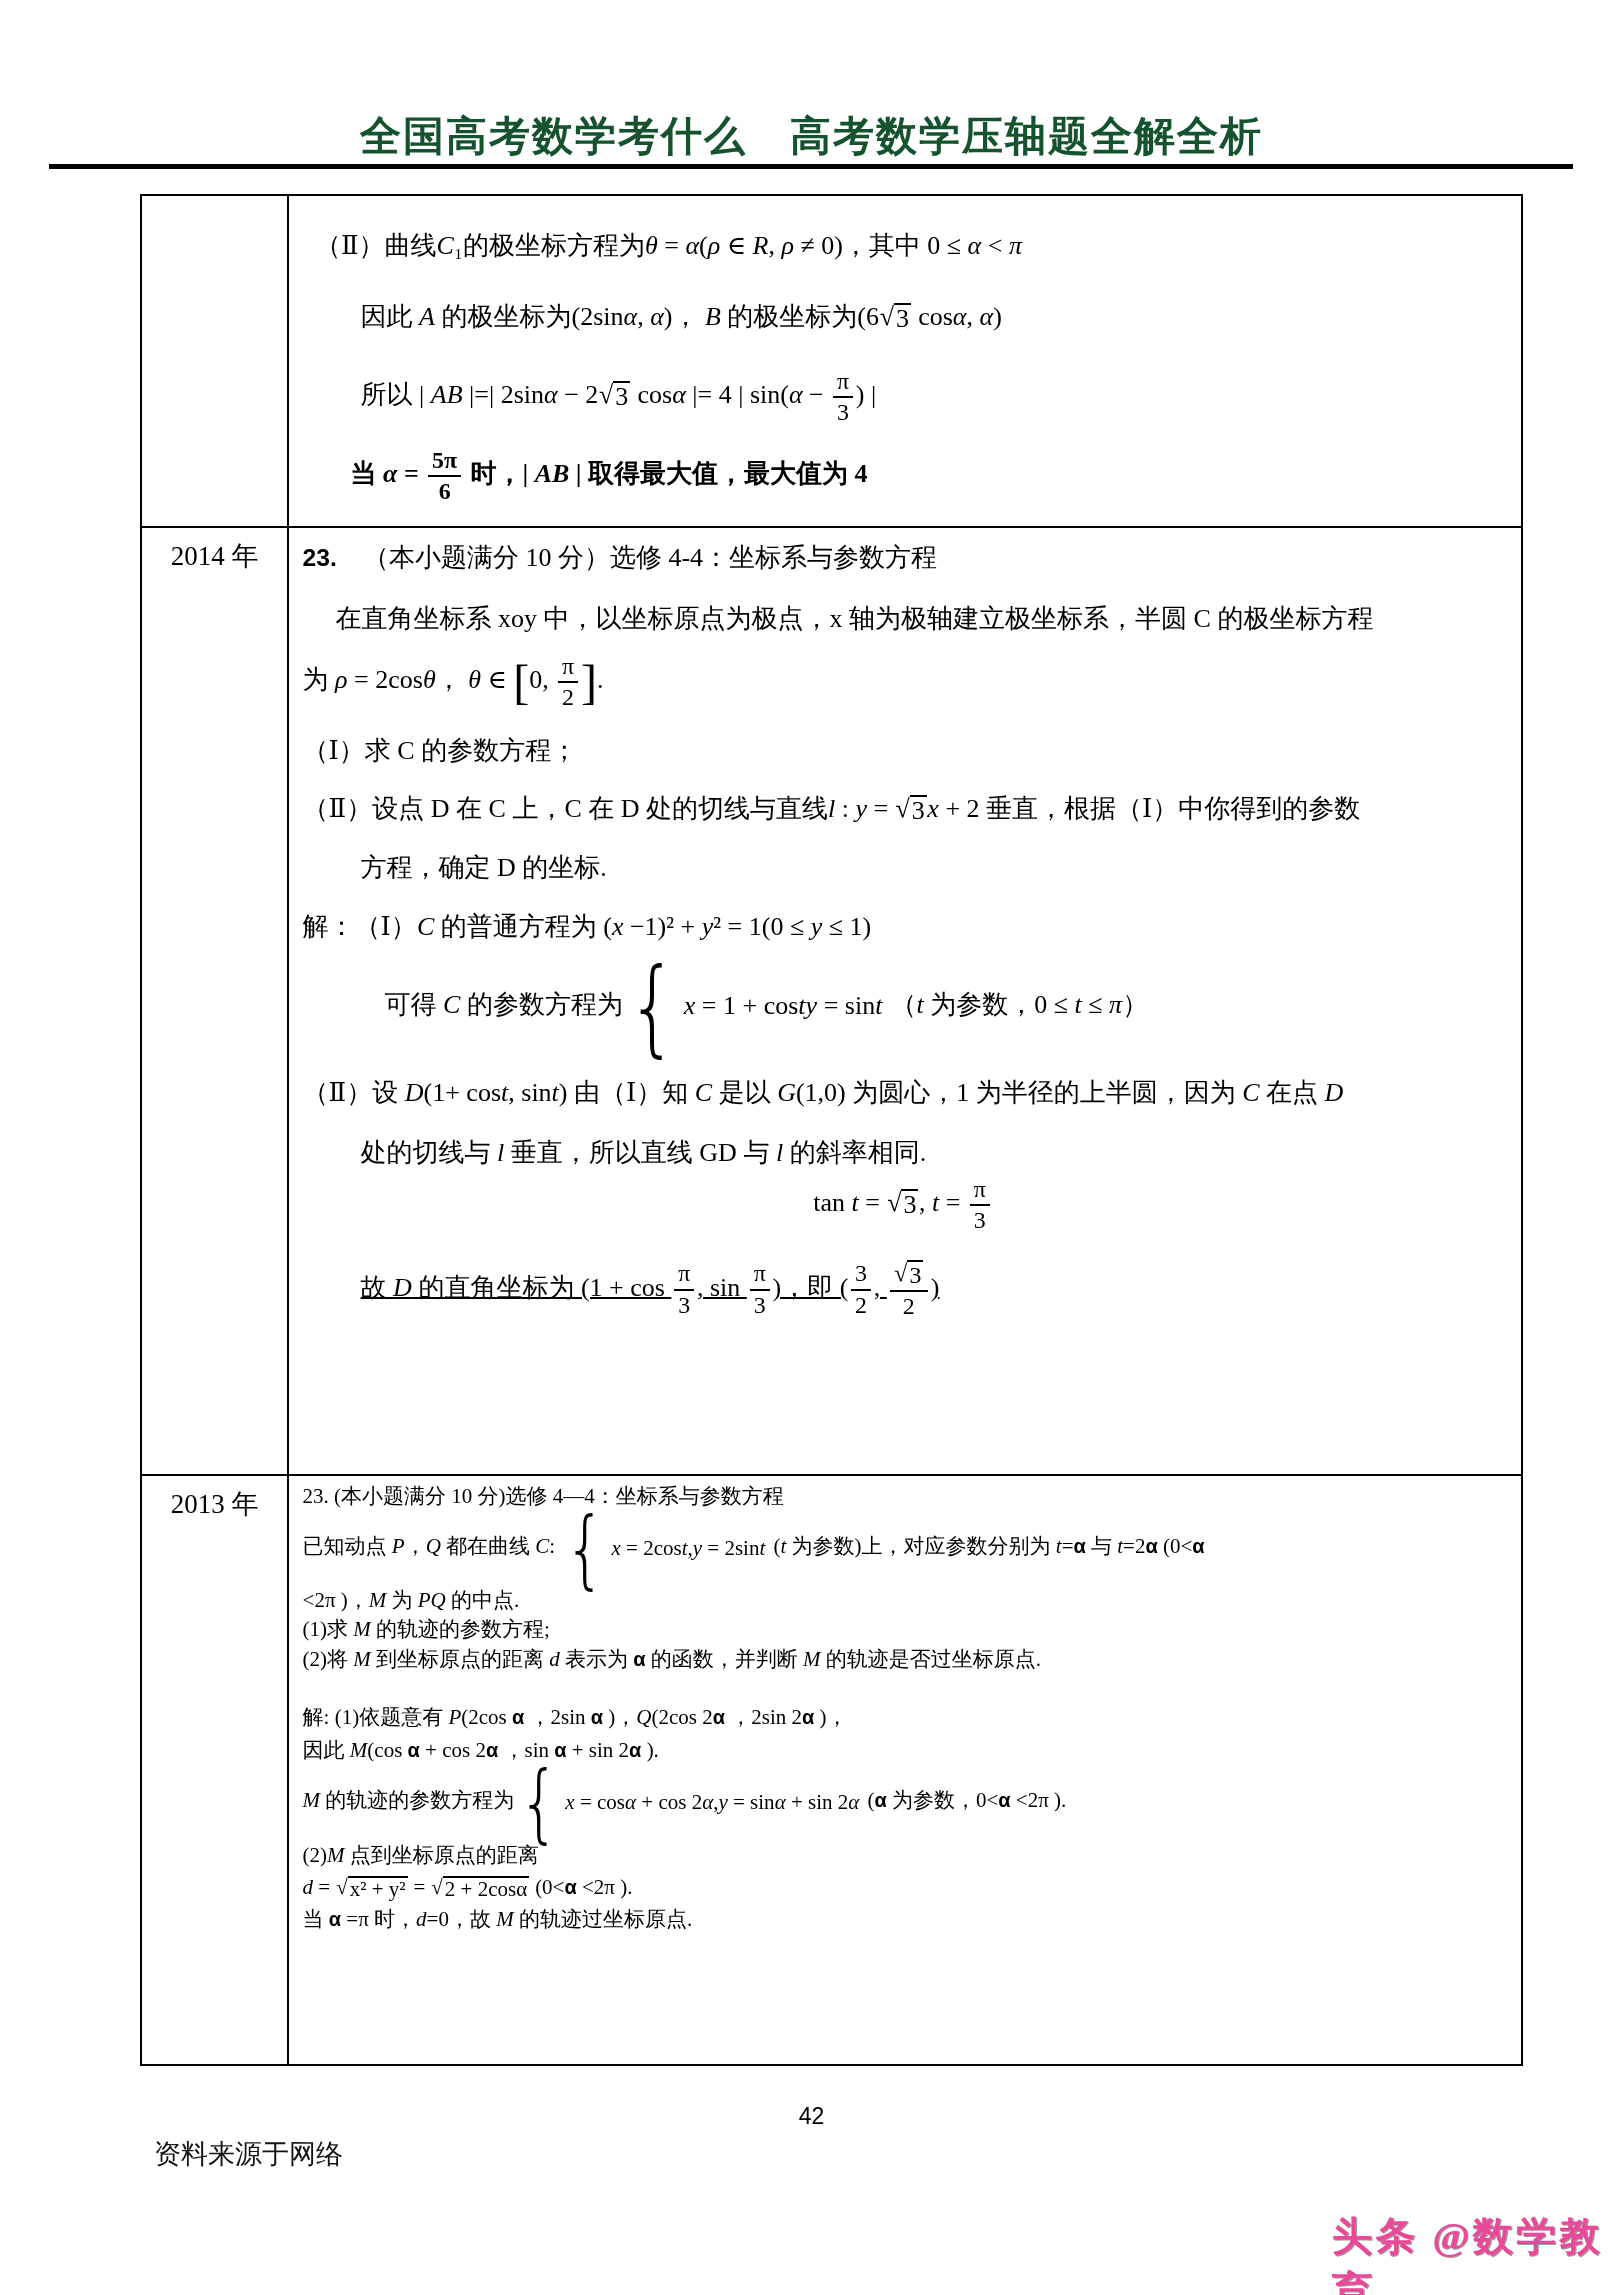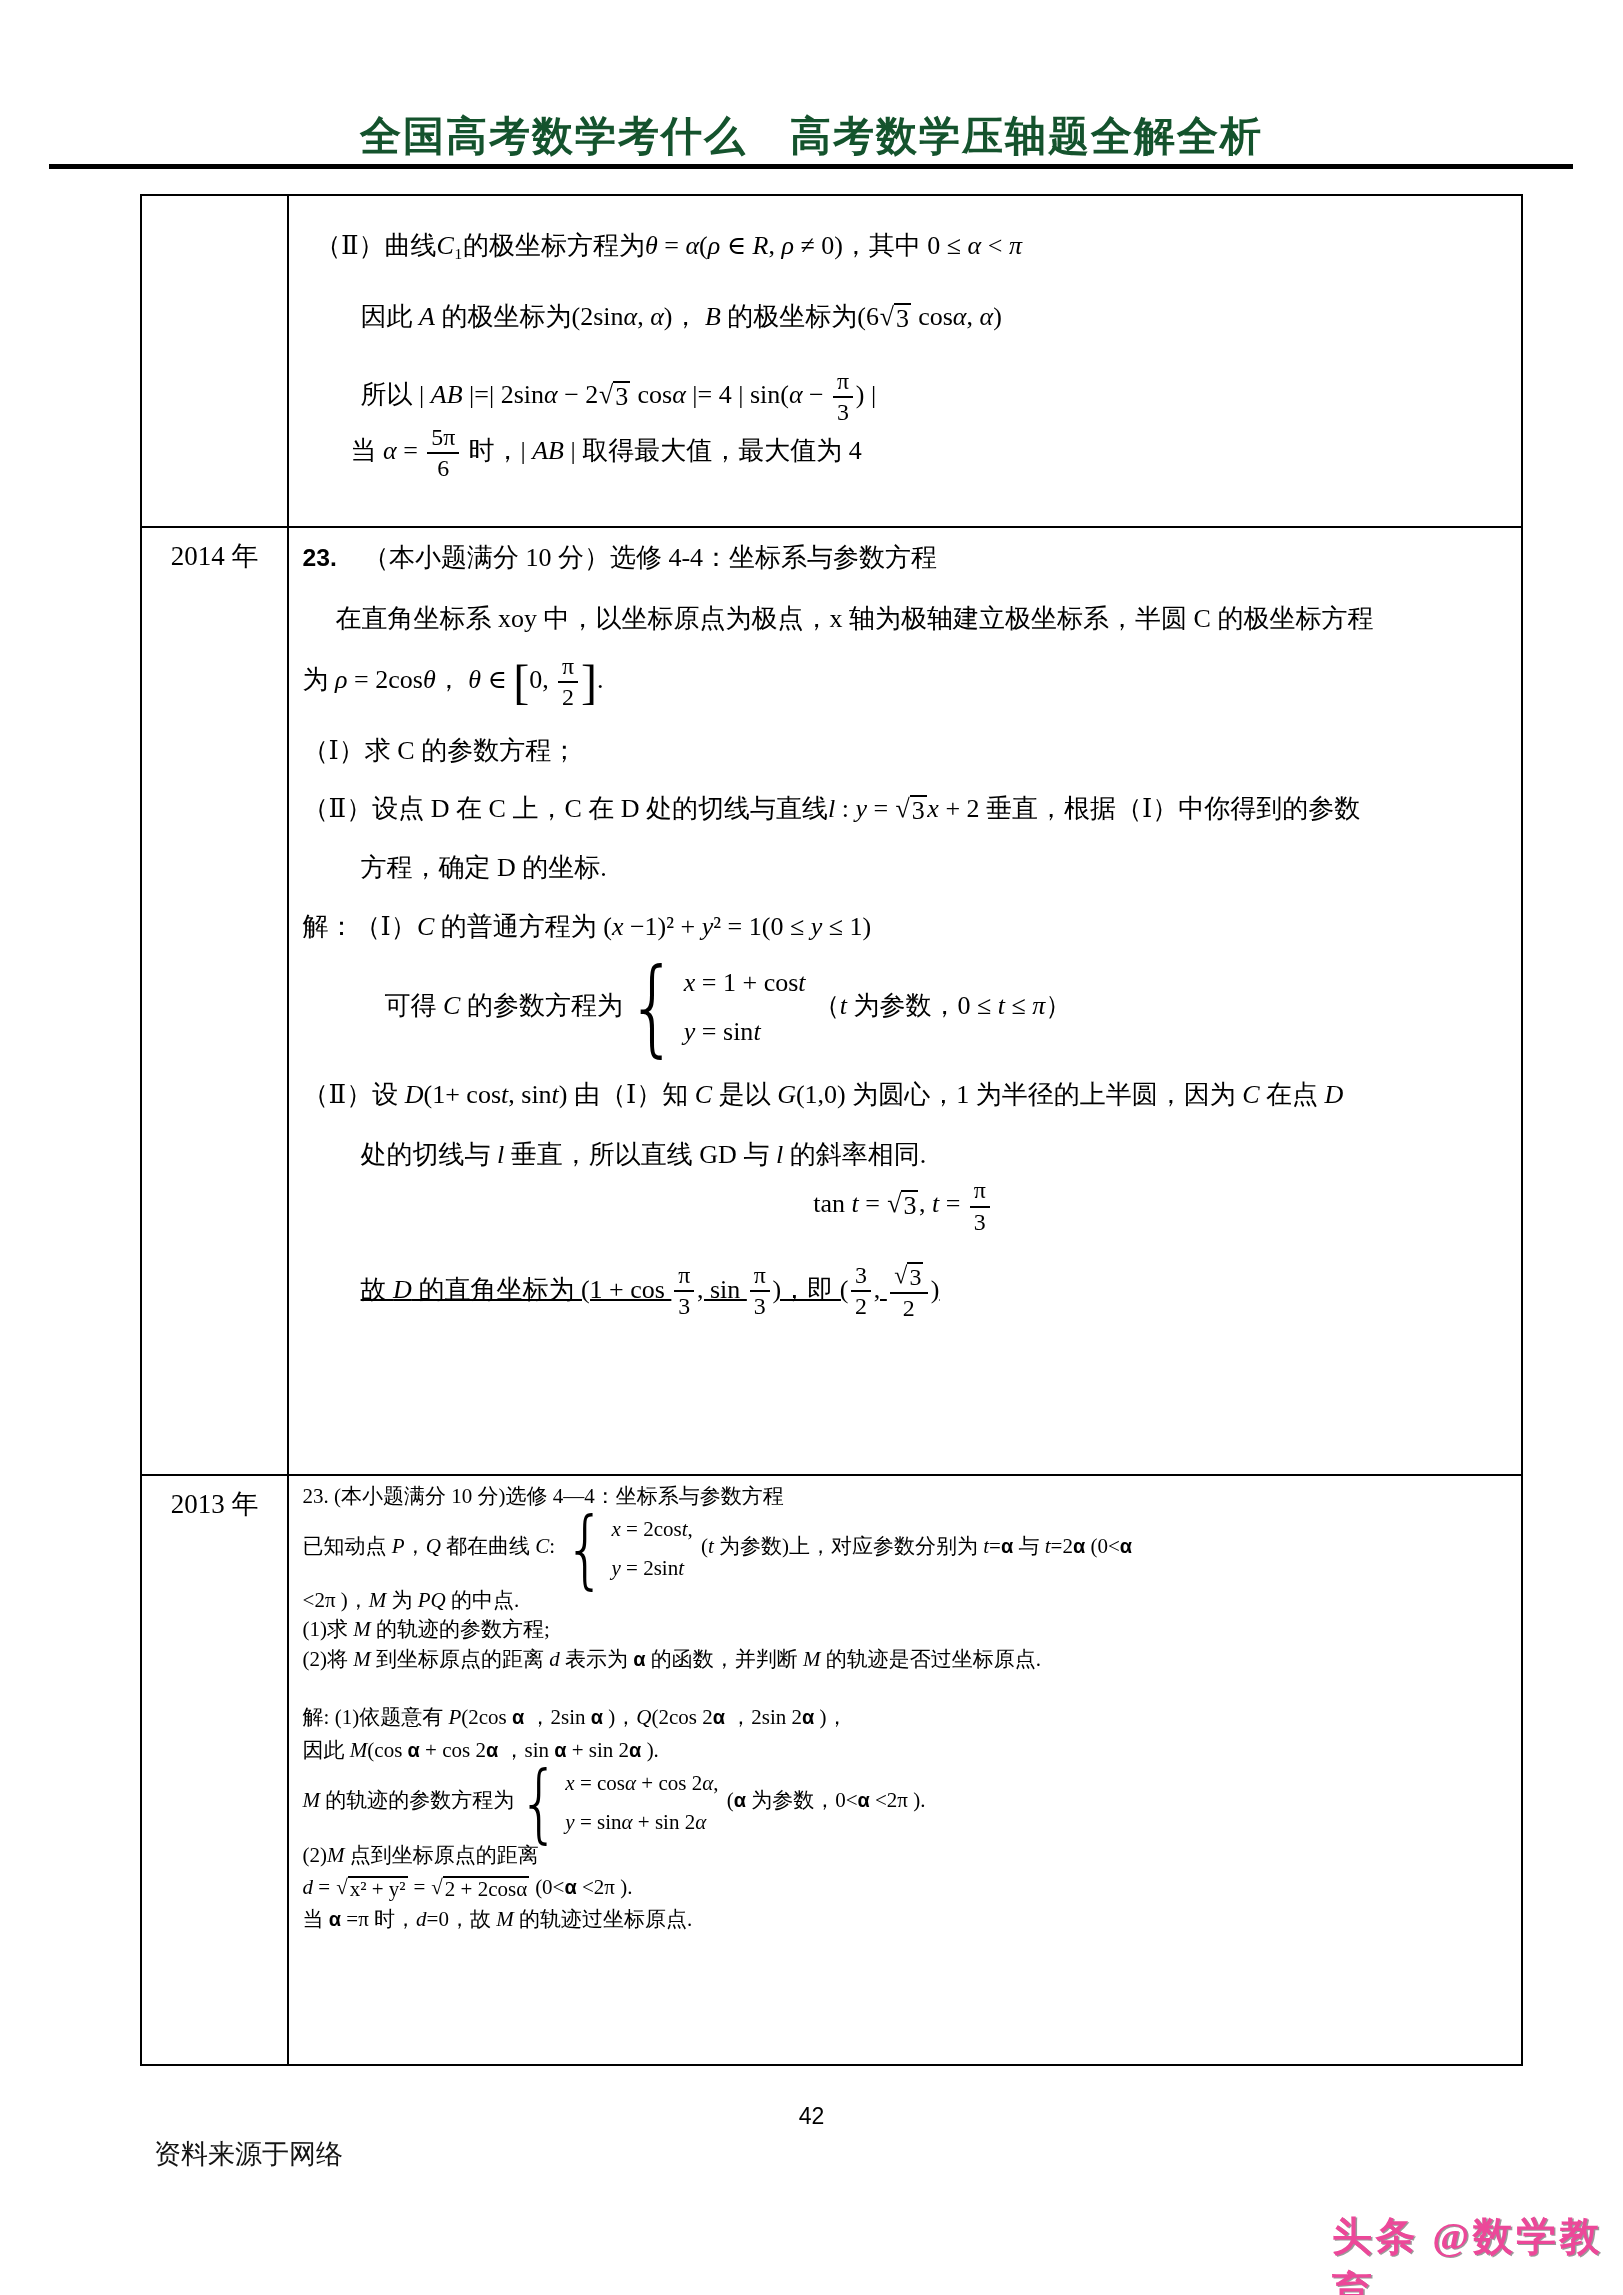--- a/index.html
+++ b/index.html
@@ -38,21 +38,21 @@
 
   
   .sq{white-space:nowrap;display:inline-flex;align-items:flex-start;margin:0 0.7px;}
   .sq .rad{line-height:1.1;}
   .sq .bar{border-top:2px solid #000;padding:0 2px;line-height:1.1;}
 
   
   .cs{display:inline-flex;align-items:center;vertical-align:middle;margin:0 8.2px 0 4.1px;}
   .cs .br{font-size:3.1em;line-height:1;transform:scaleY(1.3);transform-origin:center;
           font-family:"DejaVu Sans",sans-serif;font-weight:200;margin-right:5.5px;}
-  .cs .rw{display:flex;flex-direction:column;row-gap:0.65em;text-align:left;}
+  .cs .rw{display:flex;flex-direction:row;row-gap:0.65em;text-align:left;}
 
   
   .bigd{font-size:1.85em;line-height:0.9;vertical-align:middle;font-weight:200;}
 
   
   .pageno{position:absolute;top:2103px;left:0;width:100%;text-align:center;font-size:23px;
           font-family:"Liberation Sans","DejaVu Sans",sans-serif;}
   .srcnote{position:absolute;top:2136px;left:154px;font-size:27px;color:#141414;}
   .wmark{position:absolute;top:2209px;left:1332px;font-size:40px;font-weight:900;
          font-family:Liberation Serif, serif;letter-spacing:3.4px;color:#ec4899;
@@ -74,21 +74,21 @@
               <span class="rad">√</span>
               <span class="bar">3</span>
             </span><span class="tx"> cos</span><span class="it">α</span><span class="tx">, </span><span class="it">α</span><span class="tx">)</span></div>
           <div class="line" style="margin-top: 35px; padding-left: 58px;"><span class="tx">所以 | </span><span class="it">AB</span><span class="tx"> |=| 2sin</span><span class="it">α</span><span class="tx"> − 2</span><span class="sq">
               <span class="rad">√</span>
               <span class="bar">3</span>
             </span><span class="tx"> cos</span><span class="it">α</span><span class="tx"> |= 4 | sin(</span><span class="it">α</span><span class="tx"> − </span><span class="fr">
               <span class="fn">π</span>
               <span class="fd">3</span>
             </span><span class="tx">) |</span></div>
-          <div class="line" style="padding-left: 48px;"><span class="tx">当 </span><span class="it">α</span><span class="tx"> = </span><span class="fr">
+          <div class="line" style="margin-top: 23px; padding-left: 48px; font-weight: bold;"><span class="tx">当 </span><span class="it">α</span><span class="tx"> = </span><span class="fr">
               <span class="fn">5π</span>
               <span class="fd">6</span>
             </span><span class="tx"> 时，| </span><span class="it">AB</span><span class="tx"> | 取得最大值，最大值为 4</span></div>
         </div>
       </div>
       <div class="trow">
         <div class="ycell">2014 年</div>
         <div class="ccell">
           <div class="line" style="margin-top: 13.6px;"><span class="bd">23.</span><span class="tx">　（本小题满分 10 分）选修 4-4：坐标系与参数方程</span></div>
           <div class="line" style="margin-top: 29px; padding-left: 33px;"><span class="tx">在直角坐标系 xoy 中，以坐标原点为极点，x 轴为极轴建立极坐标系，半圆 C 的极坐标方程</span></div>

